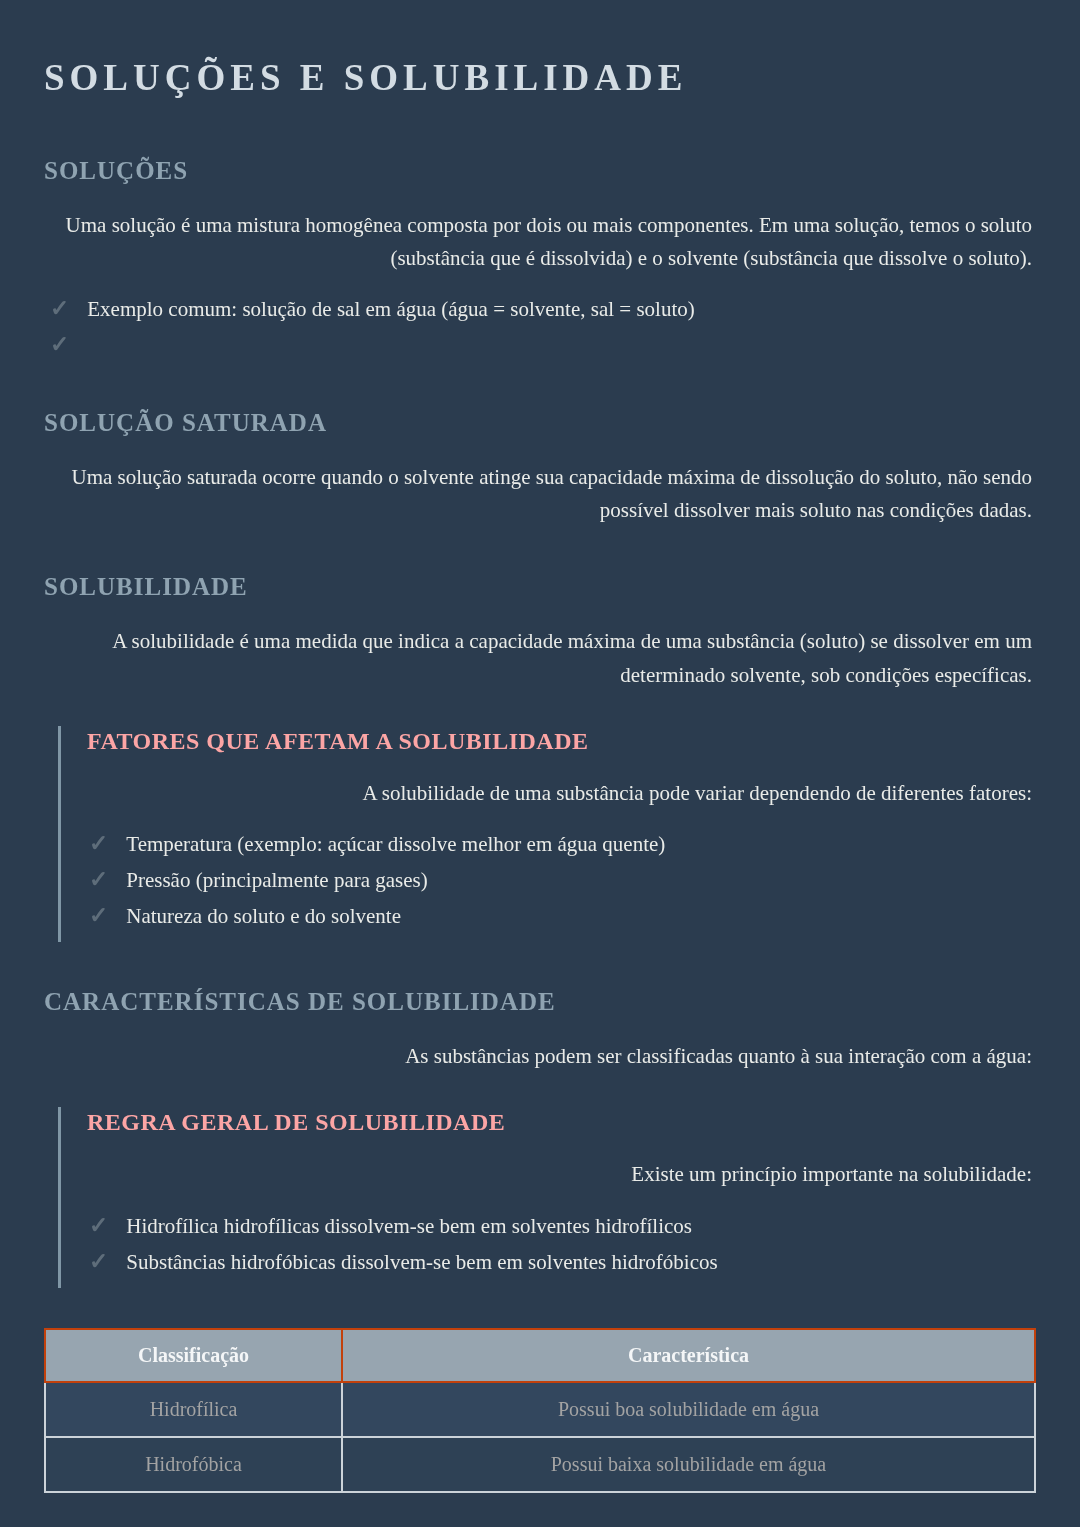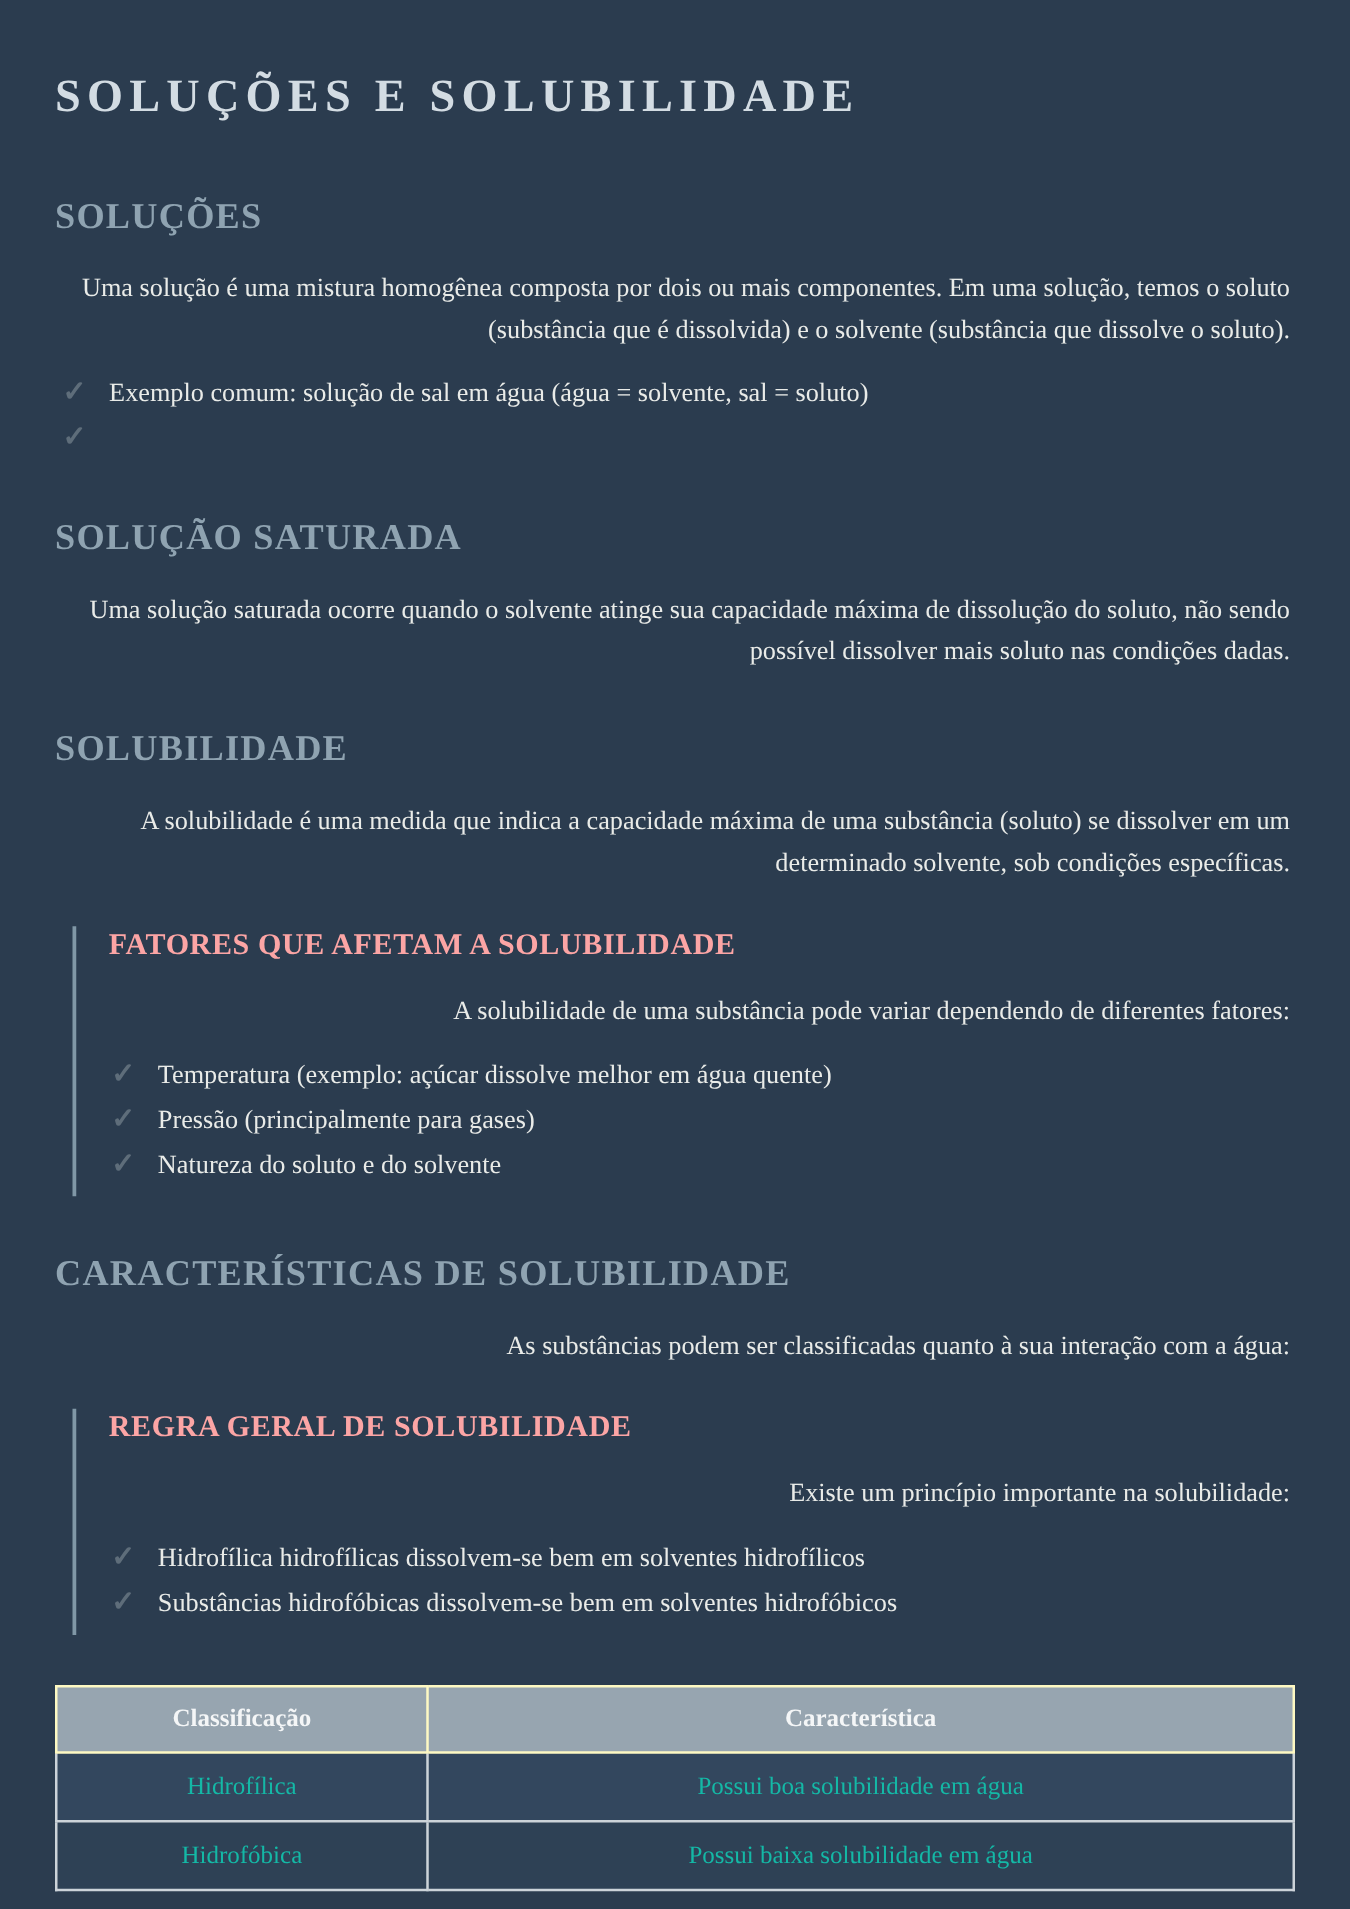--- a/index.html
+++ b/index.html
@@ -18,21 +18,21 @@
     font-size: 37px;
     font-weight: 700;
     letter-spacing: 5px;
     color: #d3dce3;
     margin: 0 0 58px 0;
   }
 
   .section { margin-bottom: 46px; }
 
   .section-heading {
-    font-size: 29px;
+    font-size: 25px;
     font-weight: 700;
     letter-spacing: 1px;
     color: #8fa3b1;
     margin: 0 0 24px 0;
   }
 
   .para {
     font-size: 21px;
     line-height: 1.58;
     color: #e9ebe8;
@@ -80,28 +80,28 @@
     margin-top: 40px;
     border: 2px solid #ccd3d9;
   }
   .sol-table th {
     background: #97a5b0;
     color: #f4f6f7;
     font-size: 20px;
     font-weight: 700;
     text-align: center;
     padding: 14px 10px;
-    border: 2px solid #fef9c3;
+    border: 2px solid #c2410c;
   }
   .sol-table td {
     font-size: 20px;
     text-align: center;
     padding: 15px 0;
     border: 2px solid #ccd3d9;
-    color: #14b8a6;
+    color: #a3a3a3;
   }
   .sol-table .col-class { width: 30%; }
   .sol-table tbody tr.row-0 { background: #33475e; }
   .sol-table tbody tr.row-1 { background: #2e4155; font-family: Liberation Serif, serif; }
 </style>
 </head>
 <body>
 
 <div class="page">
 

